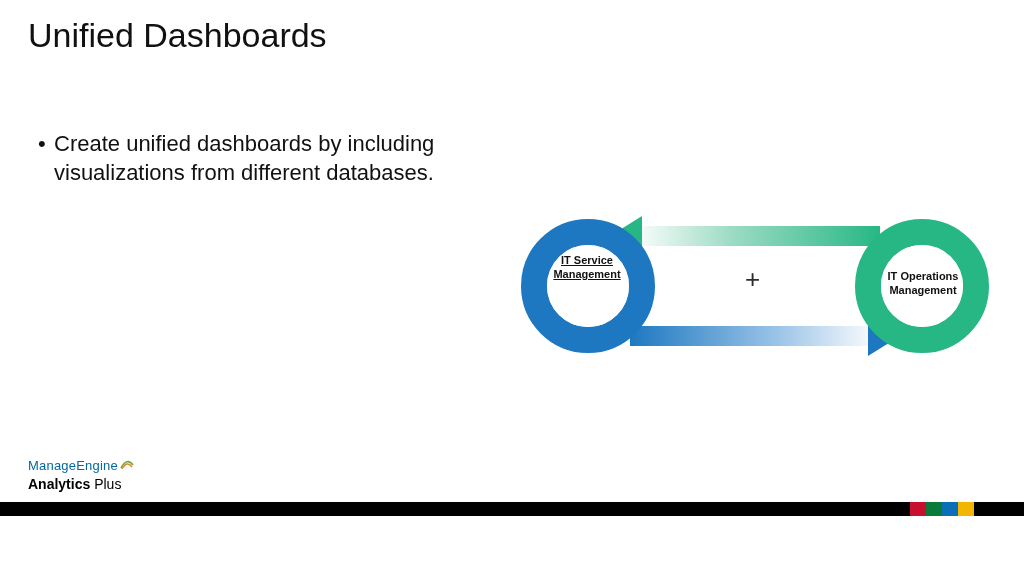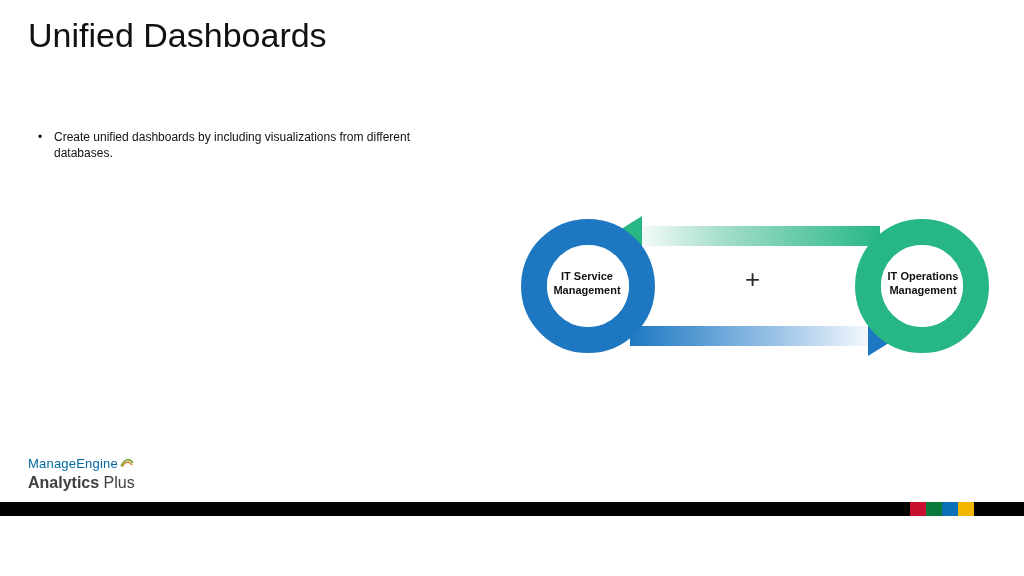--- a/index.html
+++ b/index.html
@@ -1,31 +1,31 @@
 <!DOCTYPE html>
 <html><head>
 <meta charset="utf-8">
 <style>
   * { margin: 0; padding: 0; box-sizing: border-box; }
   html, body { width: 1024px; height: 576px; font-family: Arial, Helvetica, sans-serif; background: #fff; overflow: hidden; }
   .slide { position: relative; width: 1024px; height: 516px; }
   .title { position: absolute; top: 16px; left: 28px; font-size: 34px; font-weight: 400; color: #111; }
   .bullets { position: absolute; top: 130px; left: 38px; width: 400px; }
   .bullets ul { list-style: none; }
-  .bullets li { position: relative; padding-left: 16px; font-size: 12px; line-height: 1.3; color: #111; margin-bottom: 26px; }
+  .bullets li { position: relative; padding-left: 16px; font-size: 22px; line-height: 1.3; color: #111; margin-bottom: 26px; }
   .bullets li::before { content: "•"; position: absolute; left: 0; top: 0; }
   .diagram { position: absolute; top: 206px; left: 520px; width: 470px; height: 160px; }
   .plus { position: absolute; left: 225px; top: 58px; font-size: 26px; color: #2b2b2b; font-weight: 300; }
   .node-label { position: absolute; width: 110px; text-align: center; font-size: 11px; font-weight: 700; line-height: 1.25; color: #111; }
-  .label-left { left: 12px; top: 64px; }
+  .label-left { left: 12px; top: 48px; text-decoration: underline; }
   .label-right { left: 348px; top: 64px; }
   .logo { position: absolute; left: 28px; bottom: 24px; }
   .logo-line1 { font-size: 13px; color: #0369a1; letter-spacing: 0.2px; }
   .logo-swoosh { display: inline-block; margin-left: 2px; vertical-align: middle; }
-  .logo-line2 { font-size: 16px; color: #404040; margin-top: 2px; }
+  .logo-line2 { font-size: 14px; color: #000000; margin-top: 2px; }
   .logo-line2 .bold { font-weight: 800; }
   .logo-line2 .light { font-weight: 400; }
   .footer-bar { position: absolute; left: 0; bottom: 0; width: 1024px; height: 14px; background: #000; }
   .color-squares { position: absolute; right: 50px; bottom: 0; height: 14px; display: flex; }
   .color-squares span { width: 16px; height: 14px; display: inline-block; }
 </style>
 </head>
 <body>
 
 <div class="slide">

